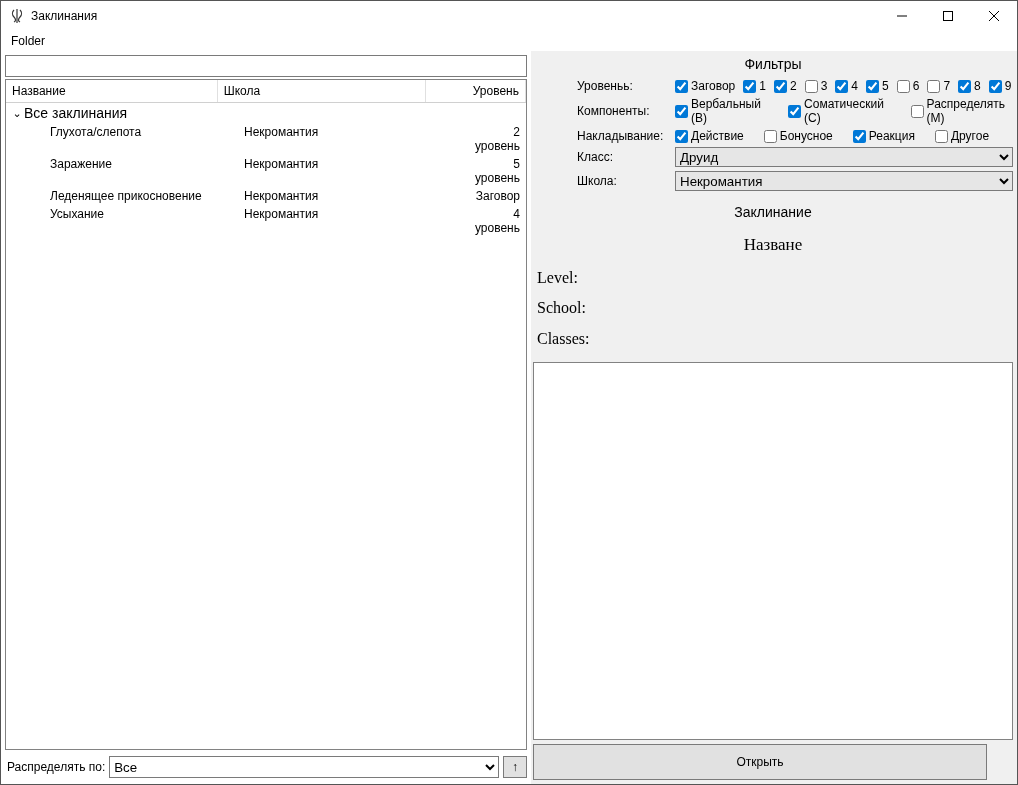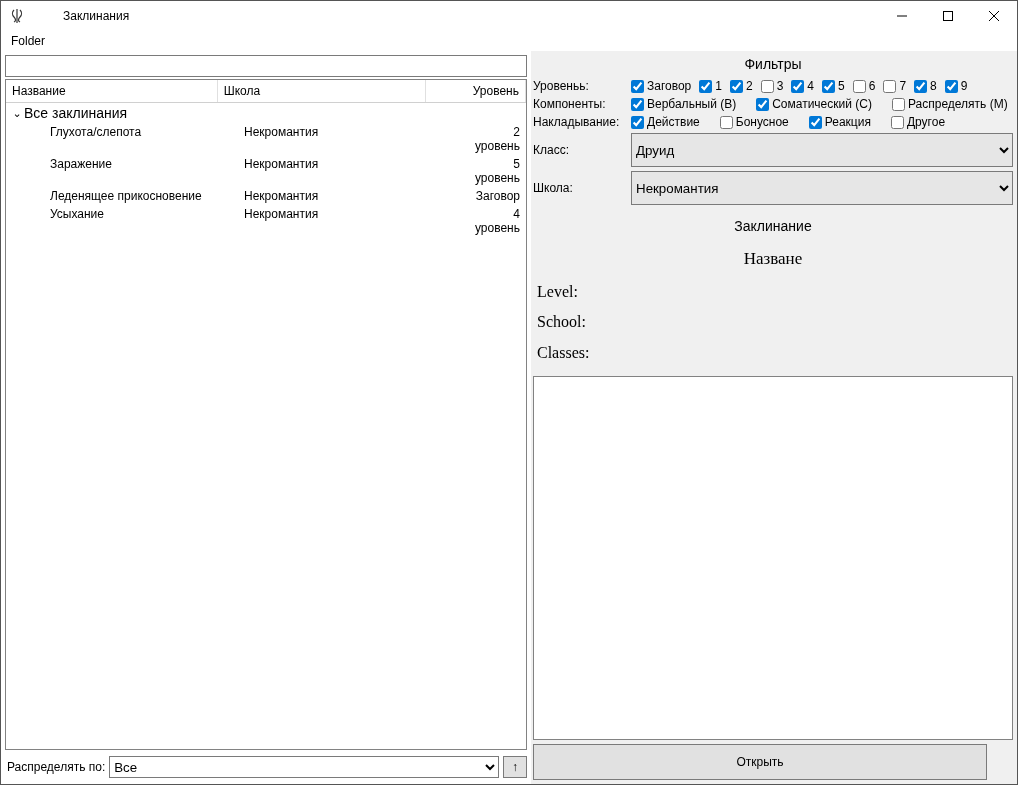--- a/index.html
+++ b/index.html
@@ -18,21 +18,21 @@
     height: 30px;
     display: flex;
     align-items: center;
     padding: 0 0 0 8px;
     background: #fff;
   }
   .titlebar .app-icon {
     width: 16px; height: 16px; margin-right: 6px;
     display: inline-flex; align-items: center; justify-content: center;
   }
-  .titlebar .title { flex: 1; margin-left: 32px; }
+  .titlebar .title { flex: 1; }
   .titlebar .win-btn {
     width: 46px; height: 30px; display: flex; align-items: center; justify-content: center;
   }
   .menubar {
     height: 20px;
     padding: 0 6px;
     display: flex;
     align-items: center;
   }
   .menubar span { padding: 2px 4px; }
@@ -119,39 +119,40 @@
   .filters-title, .spell-title {
     text-align: center;
     font-size: 14px;
     padding: 3px 0 5px 0;
   }
   .filter-row {
     display: flex;
     align-items: center;
     padding: 2px 0;
     gap: 4px;
+    margin-left: 44px;
   }
   .filter-row .flabel {
     width: 94px;
   }
   .chk {
     display: inline-flex;
     align-items: center;
     gap: 3px;
   }
   .chk input[type=checkbox] {
     width: 13px; height: 13px;
     accent-color: #0078d7;
     margin: 0;
   }
   .level-chks { display: flex; gap: 8px; flex: 1; }
   .comp-chks, .cast-chks { display: flex; gap: 20px; flex: 1; }
   .filter-row select {
     flex: 1;
-    height: 34px;
+    height: 20px;
     border: 1px solid #7a7a7a;
     background: #e6e6e6;
   }
   .spell-panel {
     flex: 1;
     display: flex;
     flex-direction: column;
     margin-top: 8px;
   }
   .spell-name {

